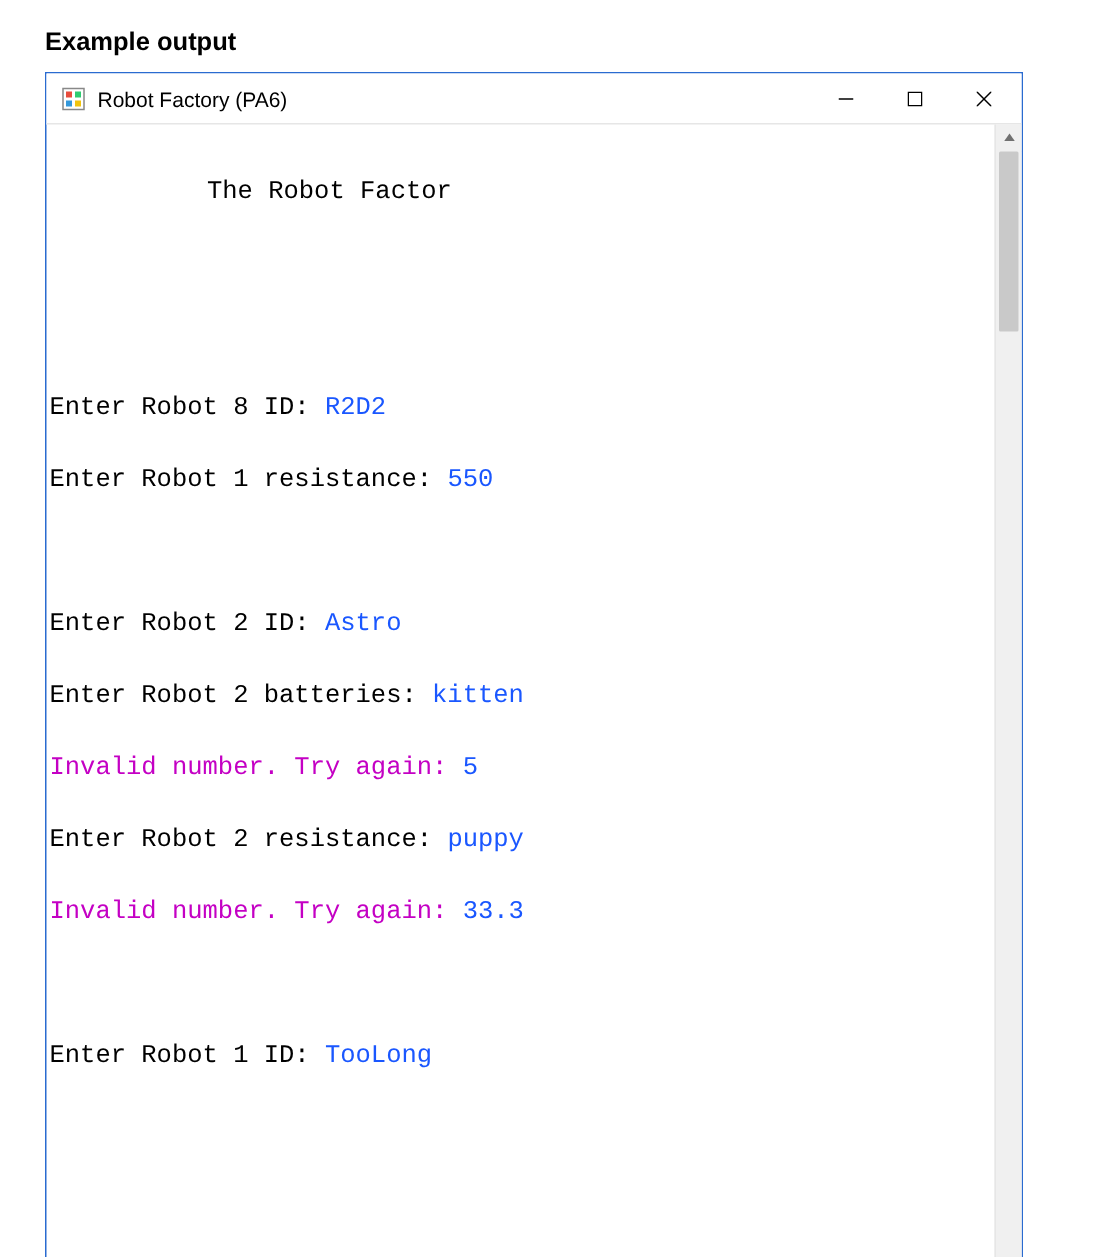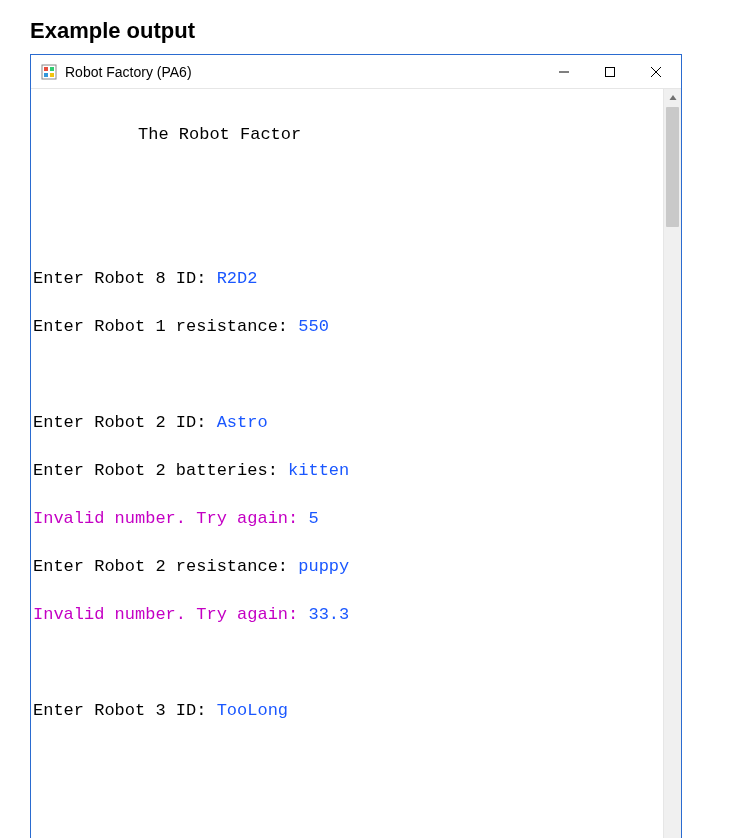--- a/index.html
+++ b/index.html
@@ -11,21 +11,21 @@
   }
   .page {
     width: 740px;
     height: 838px;
     position: relative;
     background: #fff;
     padding: 18px 30px;
   }
   .example-label {
     font-weight: bold;
-    font-size: 22px;
+    font-size: 17px;
     color: #000;
     margin-bottom: 10px;
   }
   .window {
     width: 652px;
     border: 1px solid #2a6bd0;
     background: #fff;
     display: flex;
     flex-direction: column;
   }
@@ -163,21 +163,21 @@
 <span class="line"> </span>
 <span class="line"><span>Enter Robot 8 ID: </span><span class="input-blue">R2D2</span></span>
 <span class="line"><span>Enter Robot 1 resistance: </span><span class="input-blue">550</span></span>
 <span class="line"> </span>
 <span class="line"><span>Enter Robot 2 ID: </span><span class="input-blue">Astro</span></span>
 <span class="line"><span>Enter Robot 2 batteries: </span><span class="input-blue">kitten</span></span>
 <span class="line"><span class="err-mag">Invalid number. Try again: </span><span class="input-blue">5</span></span>
 <span class="line"><span>Enter Robot 2 resistance: </span><span class="input-blue">puppy</span></span>
 <span class="line"><span class="err-mag">Invalid number. Try again: </span><span class="input-blue">33.3</span></span>
 <span class="line"> </span>
-<span class="line"><span>Enter Robot 3 ID: </span><span class="input-blue">TooLong</span></span>
+<span class="line"><span>Enter Robot 1 ID: </span><span class="input-blue">TooLong</span></span>
 <span class="line"></span>
 
 
 
 
 
 
 
 
 

